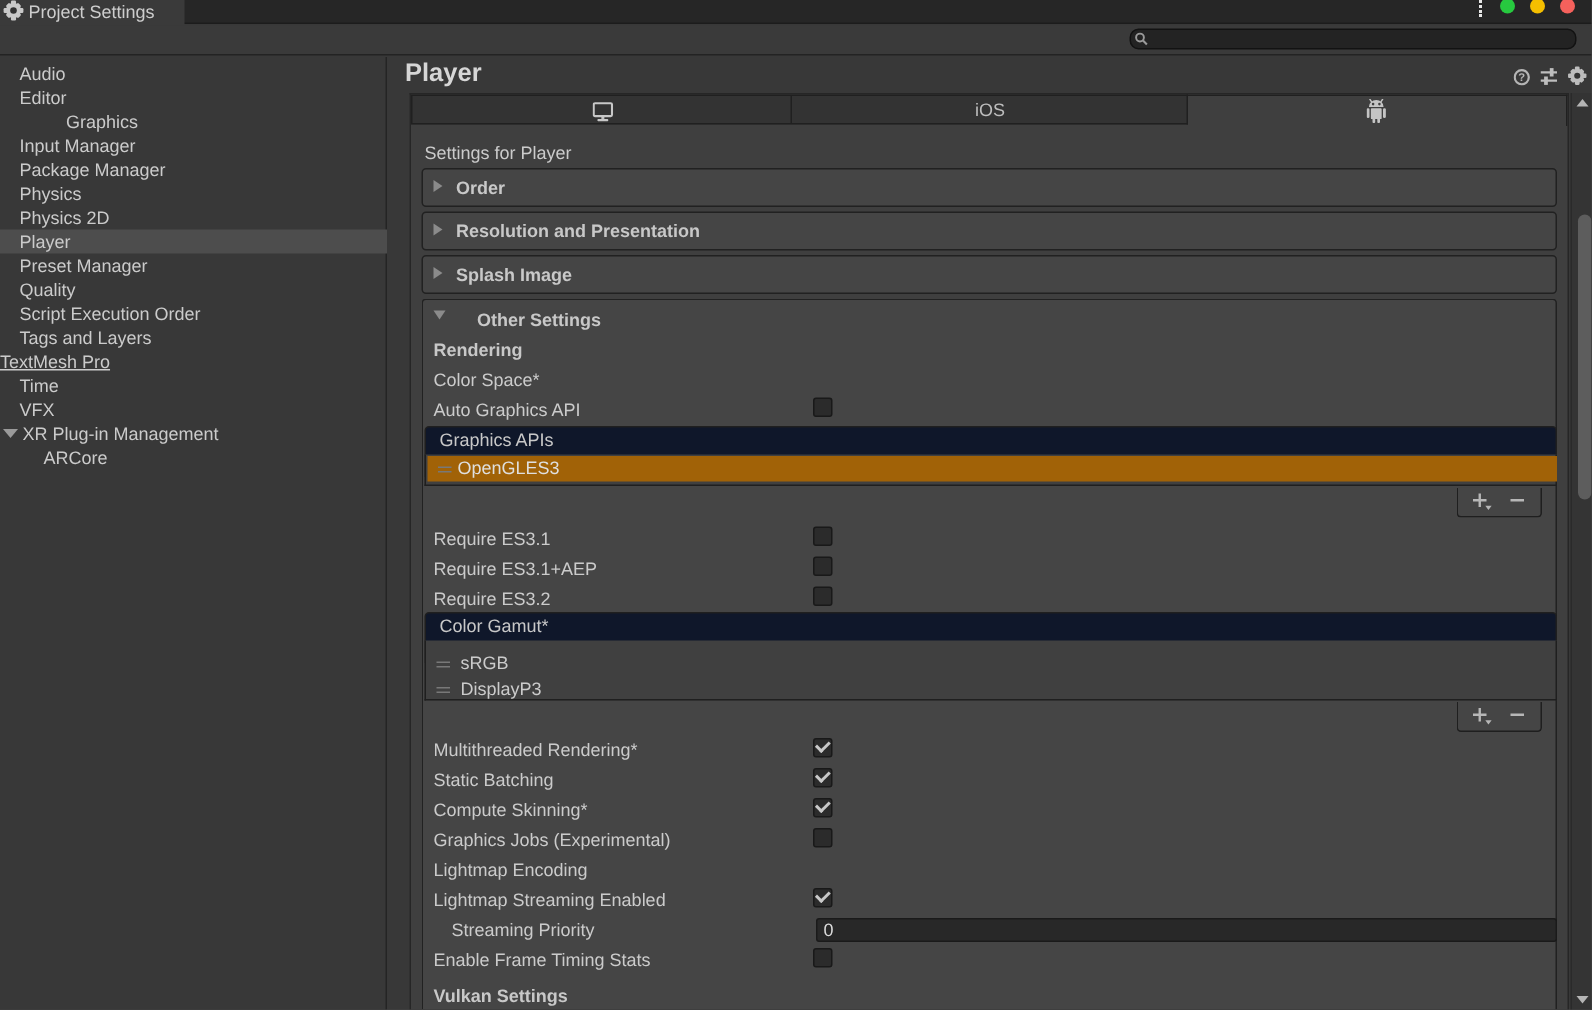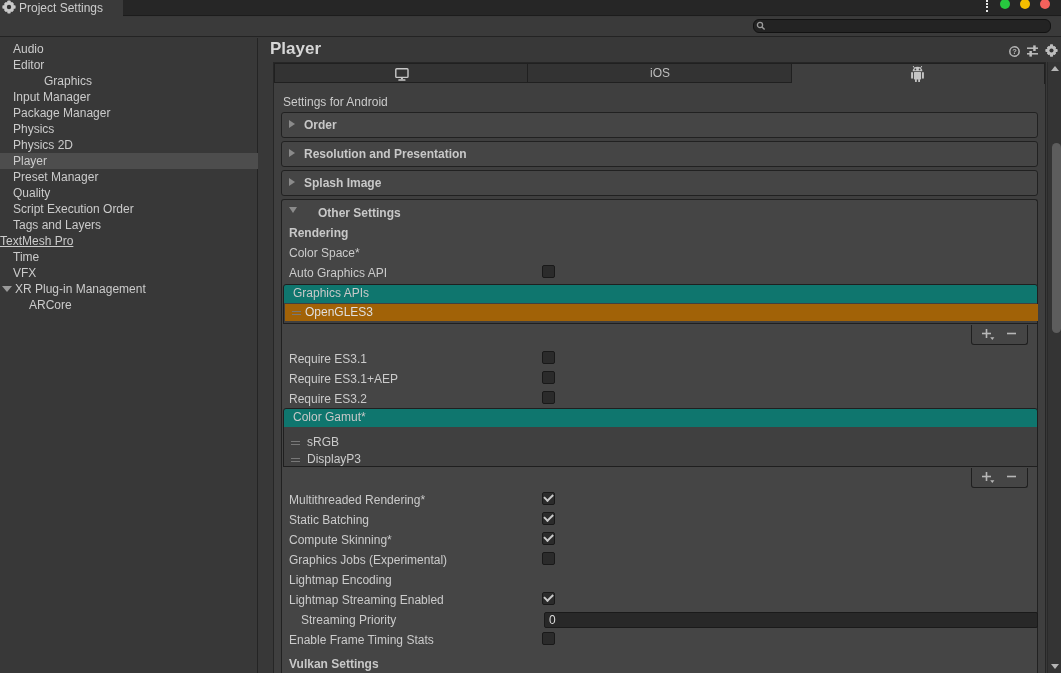--- a/index.html
+++ b/index.html
@@ -4,21 +4,21 @@
 <style>
   * { margin:0; padding:0; box-sizing:border-box; }
   html,body { width:1061px; height:673px; overflow:hidden; }
   body { background:#383838; font-family:"Liberation Sans", sans-serif; font-size:12px; color:#cfcfcf; position:relative; }
   .abs { position:absolute; }
   .lbl { position:absolute; height:16px; line-height:16px; color:#cbcbcb; white-space:nowrap; }
   .bold { font-weight:bold; color:#c8c8c8; }
   .cb { position:absolute; width:13px; height:13px; background:#2b2b2b; border:1px solid #191919; border-radius:2px; }
   .dd { position:absolute; left:262px; width:494px; height:16px; background:#4f4f4f; border:1px solid #242424; box-shadow:inset 0 1px 0 #5d5d5d; border-radius:3px; line-height:14px; padding-left:4px; color:#dadada; }
   .dd .ar { position:absolute; right:6px; top:5px; width:0; height:0; border-left:4px solid transparent; border-right:4px solid transparent; border-top:5px solid #c2c2c2; }
-  .listhead { position:absolute; left:1px; width:755px; height:34px; background:#0f766e; border:1px solid #1f1f1f; border-radius:3px 3px 0 0; line-height:17px; padding-left:9px; color:#c8c8c8; }
+  .listhead { position:absolute; left:1px; width:755px; height:34px; background:#0f172a; border:1px solid #1f1f1f; border-radius:3px 3px 0 0; line-height:17px; padding-left:9px; color:#c8c8c8; }
   .listbody { position:absolute; left:1px; width:755px; background:#404040; border:1px solid #1f1f1f; border-top:none; }
   .handle { position:absolute; width:9px; }
   .handle:before, .handle:after { content:""; position:absolute; left:0; width:9px; height:1px; background:#787878; }
   .handle:before { top:0; } .handle:after { top:3px; }
   .cb.checked:before { content:""; position:absolute; left:1px; top:1px; width:6.5px; height:3.6px; border-left:2px solid #c9c9c9; border-bottom:2px solid #c9c9c9; transform:rotate(-45deg); }
   .footer { position:absolute; width:57px; height:20px; background:#454545; border:1px solid #1f1f1f; border-top:none; border-radius:0 0 3px 3px; }
 </style>
 </head>
 <body>
 
@@ -120,21 +120,21 @@
     <rect x="11.0" y="6.1" width="1.9" height="6.6" rx="0.9"></rect>
     <rect x="4.0" y="13.0" width="1.8" height="3.0" rx="0.6"></rect>
     <rect x="7.2" y="13.0" width="1.8" height="3.0" rx="0.6"></rect>
   </g>
   <line x1="3.4" y1="1.9" x2="2.3" y2="0.3" stroke="#c4c4c4" stroke-width="1.0" stroke-linecap="round"></line>
   <line x1="9.6" y1="1.9" x2="10.7" y2="0.3" stroke="#c4c4c4" stroke-width="1.0" stroke-linecap="round"></line>
   <circle cx="4.4" cy="3.4" r="0.85" fill="#3f3f3f"></circle>
   <circle cx="8.6" cy="3.4" r="0.85" fill="#3f3f3f"></circle>
 </svg>
 
-<div class="lbl" style="left:283px;top:94px;">Settings for Android</div>
+<div class="lbl" style="left:283px;top:94px;">Settings for Player</div>
 
 <div class="abs" style="left:281px;top:112px;width:757px;height:26px;background:#454545;border:1px solid #212121;border-radius:3px;"></div>
 <div class="abs" style="left:281px;top:141px;width:757px;height:26px;background:#454545;border:1px solid #212121;border-radius:3px;"></div>
 <div class="abs" style="left:281px;top:170px;width:757px;height:26px;background:#454545;border:1px solid #212121;border-radius:3px;"></div>
 <div class="lbl bold" style="left:304px;top:117px;">Order</div>
 <div class="lbl bold" style="left:304px;top:146px;">Resolution and Presentation</div>
 <div class="lbl bold" style="left:304px;top:175px;">Splash Image</div>
 <div class="abs" style="left:289px;top:120px;width:0;height:0;border-top:4.5px solid transparent;border-bottom:4.5px solid transparent;border-left:6px solid #8b8b8b;"></div>
 <div class="abs" style="left:289px;top:149px;width:0;height:0;border-top:4.5px solid transparent;border-bottom:4.5px solid transparent;border-left:6px solid #8b8b8b;"></div>
 <div class="abs" style="left:289px;top:178px;width:0;height:0;border-top:4.5px solid transparent;border-bottom:4.5px solid transparent;border-left:6px solid #8b8b8b;"></div>

